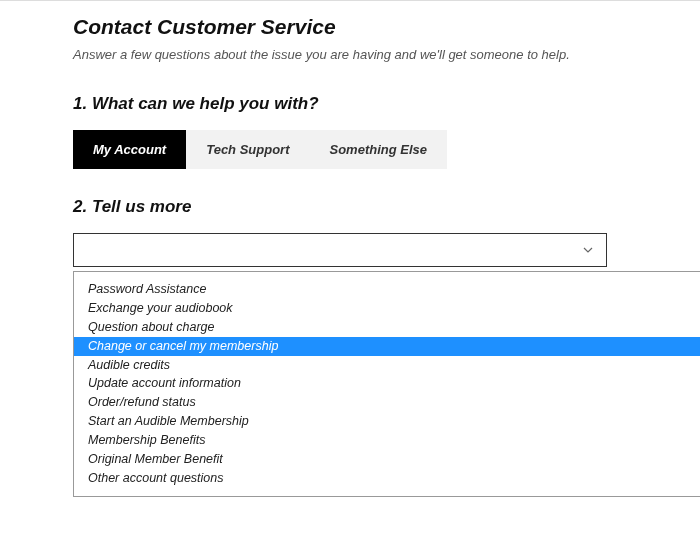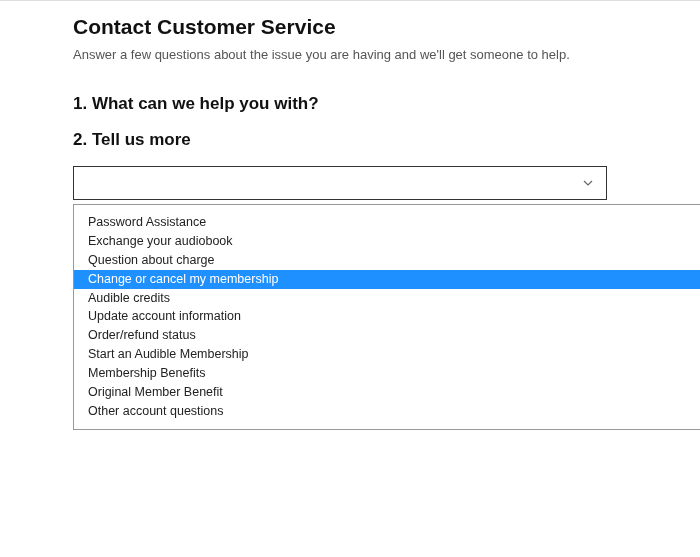--- a/index.html
+++ b/index.html
@@ -7,20 +7,21 @@
     font-family: Arial, Helvetica, sans-serif;
     background: #fff;
     width: 700px;
     height: 557px;
     overflow: hidden;
     border-top: 1px solid #ddd;
   }
   .page {
     padding: 14px 0 12px 73px;
     width: 700px;
+    font-style: italic;
   }
   .title {
     font-size: 21px;
     font-weight: 700;
     color: #111;
     margin-bottom: 8px;
   }
   .subtitle {
     font-size: 13px;
     color: #555;
@@ -95,20 +96,31 @@
 </head>
 <body>
 
 <div class="page">
 
   <h1 class="title">Contact Customer Service</h1>
   <p class="subtitle">Answer a few questions about the issue you are having and we'll get someone to help.</p>
 
   <h2 class="section-heading">1. What can we help you with?</h2>
 
+  <div class="tabs">
+    <div class="tab tab-active">
+      <span>My Account</span>
+    </div>
+    <div class="tab tab-inactive">
+      <span>Tech Support</span>
+    </div>
+    <div class="tab tab-inactive">
+      <span>Something Else</span>
+    </div>
+  </div>
 
   <h2 class="section-heading">2. Tell us more</h2>
 
 
   <div class="select-box">
     <span class="select-chevron">
       <svg width="12" height="12" viewBox="0 0 12 12">
           <path d="M2 4 L6 8 L10 4" stroke="#666" stroke-width="1.2" fill="none"></path>
         </svg>
     </span>

